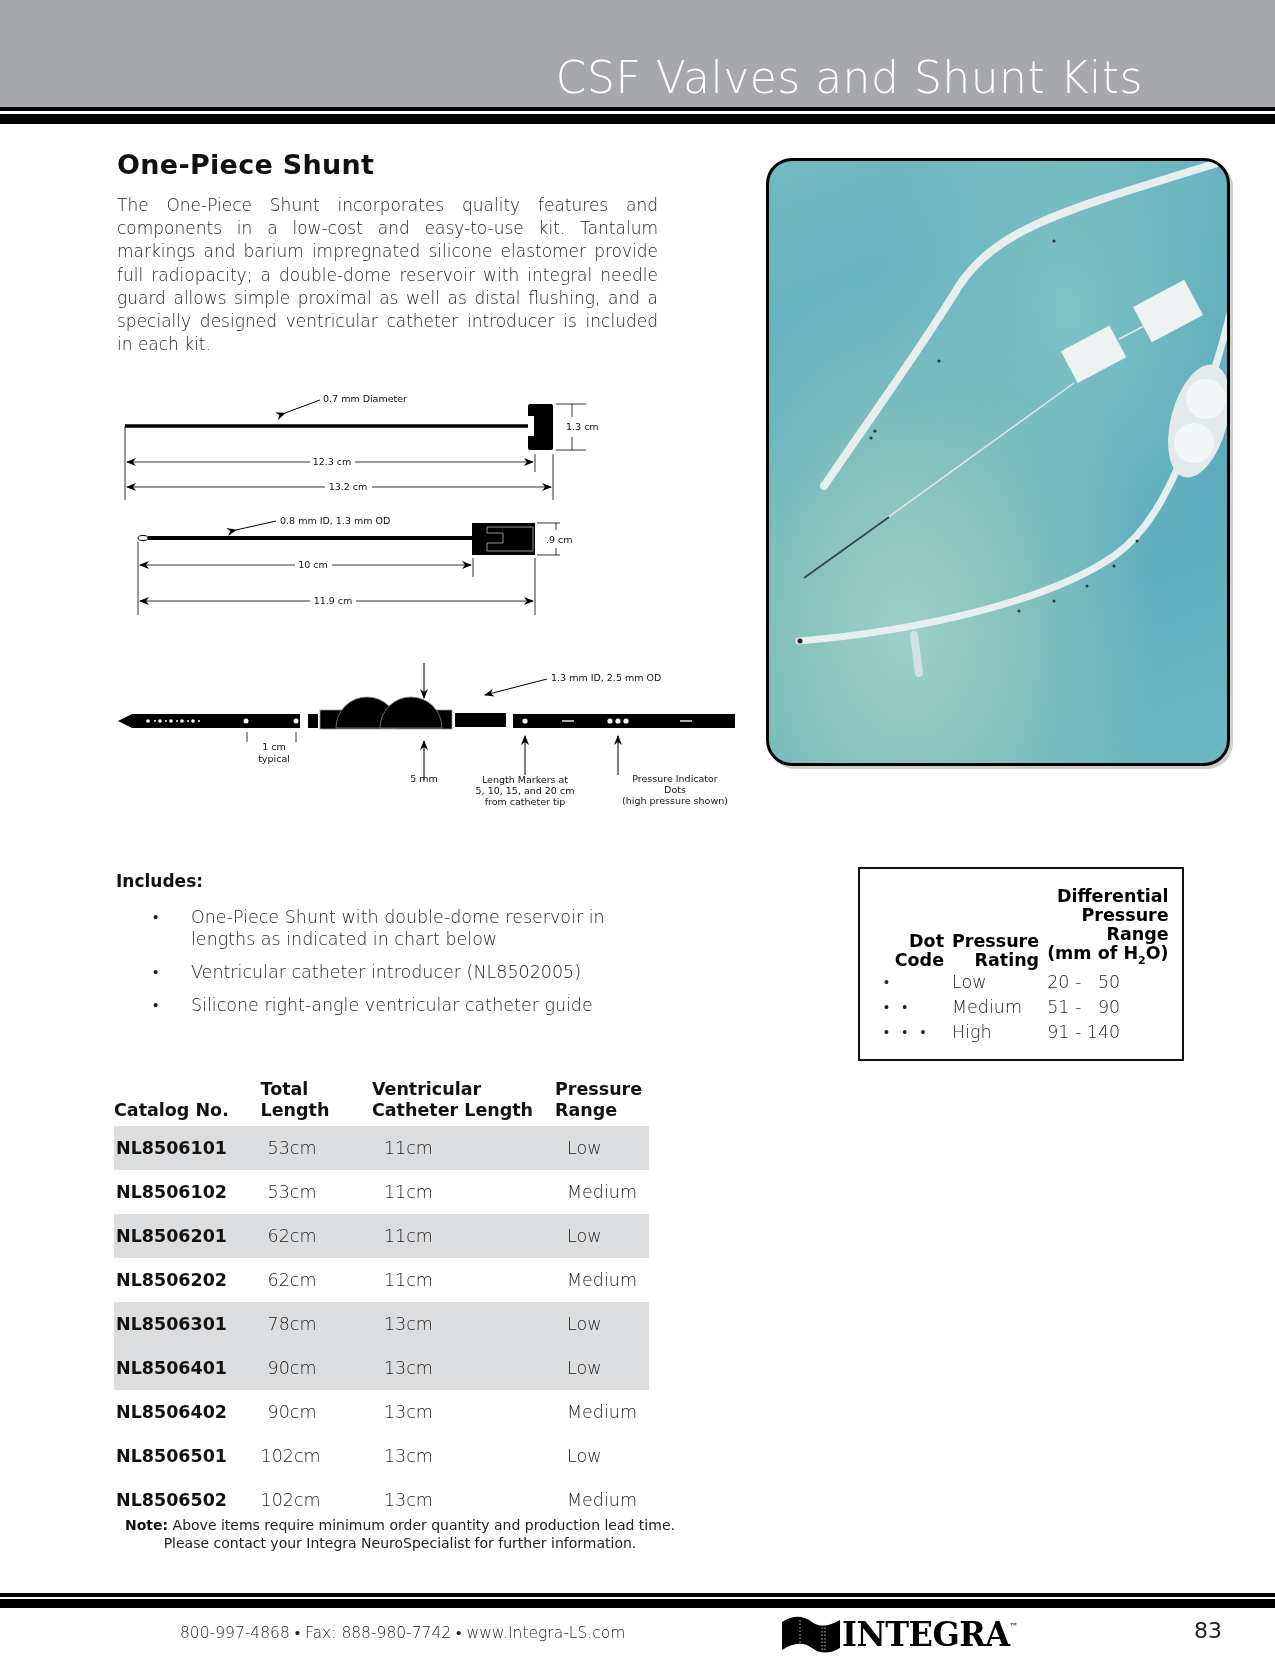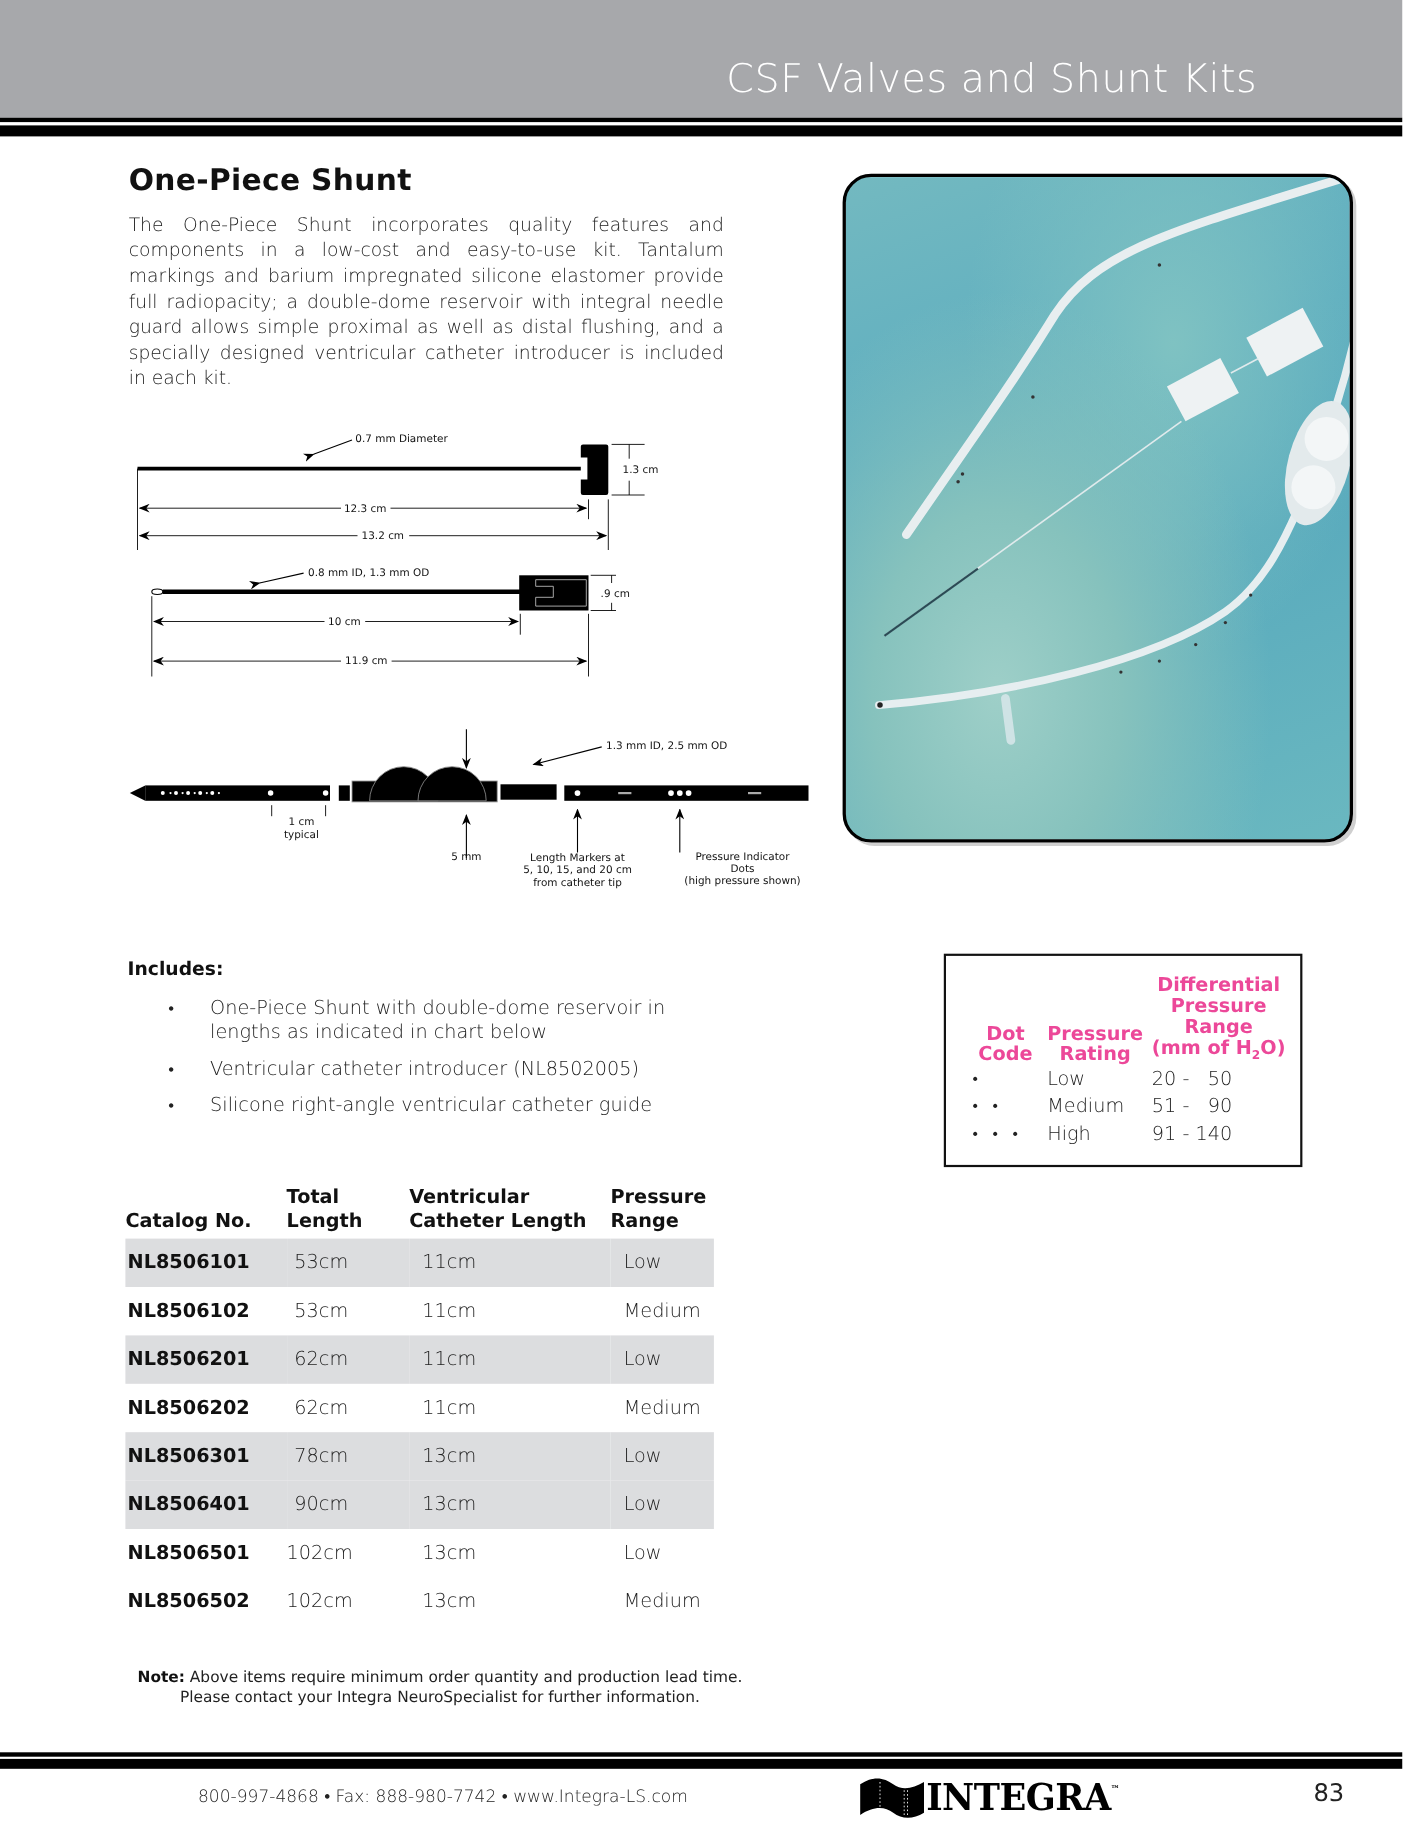--- a/index.html
+++ b/index.html
@@ -1,21 +1,21 @@
 <!DOCTYPE html>
 <html><head>
 <meta charset="utf-8">
 <style>
   * { box-sizing: border-box; margin: 0; padding: 0; }
   html, body { width: 1275px; height: 1672px; background: #ffffff; }
   body { position: relative; font-family: "DejaVu Sans", sans-serif; color: #111; overflow: hidden; }
 
   
   .header-band { position: absolute; left: 0; top: 0; width: 1275px; height: 107px; background: #a7a8ab; }
-  .header-title { position: absolute; right: 132px; top: 52px; font-family: "DejaVu Sans", sans-serif; font-weight: 200; font-size: 36px; color: #ffffff; letter-spacing: 0.5px; }
+  .header-title { position: absolute; right: 132px; top: 52px; font-family: "DejaVu Sans", sans-serif; font-weight: 200; font-size: 44px; color: #ffffff; letter-spacing: 0.5px; }
   .rule-thin { position: absolute; left: 0; width: 1275px; height: 4px; background: #000; }
   .rule-thick { position: absolute; left: 0; width: 1275px; height: 10px; background: #000; }
 
   
   .section-title { position: absolute; left: 117px; top: 149px; font-family: "DejaVu Sans", sans-serif; font-weight: bold; font-size: 27px; letter-spacing: 0.3px; }
   .intro { position: absolute; left: 117px; top: 194px; width: 541px; font-size: 17px; line-height: 23.2px; text-align: justify; text-align-last: left; font-weight: 300; color: #222; }
 
   
   .diagram { position: absolute; left: 110px; top: 380px; width: 640px; height: 440px; }
   .diagram text { font-family: "DejaVu Sans", sans-serif; fill: #111; }
@@ -30,21 +30,21 @@
 
   
   .includes-label { position: absolute; left: 116px; top: 871px; font-weight: bold; font-size: 17px; }
   .includes-list { position: absolute; left: 153px; top: 906px; width: 520px; list-style: none; }
   .includes-list li { position: relative; padding-left: 38px; font-size: 17.5px; line-height: 22px; font-weight: 300; color: #222; margin-bottom: 11px; }
   .includes-list li .bullet { position: absolute; left: 0; top: 0; font-size: 15px; }
 
   
   .dot-box { position: absolute; left: 858px; top: 867px; width: 326px; height: 194px; border: 2.5px solid #111; }
   .dot-box table { position: absolute; left: 24px; top: 18px; border-collapse: collapse; }
-  .dot-box th { font-weight: bold; font-size: 17.5px; line-height: 19px; text-align: center; vertical-align: bottom; padding: 0 8px 0 0; color: #ec4899; }
+  .dot-box th { font-weight: bold; font-size: 17.5px; line-height: 19px; text-align: right; vertical-align: bottom; padding: 0 8px 0 0; color: #000000; }
   .dot-box td { font-size: 17.5px; line-height: 25px; font-weight: 300; padding: 0 8px 0 0; color: #222; white-space: pre; }
   .dot-box td.dots { font-size: 14px; letter-spacing: 0; }
   .dot-box sub { font-size: 11px; }
 
   
   .catalog { position: absolute; left: 114px; top: 1079px; width: 535px; border-collapse: collapse; }
   .catalog th { text-align: left; vertical-align: bottom; font-weight: bold; font-size: 17.5px; line-height: 21px; padding: 0 0 5px 0; color: #111; }
   .catalog td { font-size: 17.5px; height: 25px; padding: 12px; color: #222; font-weight: 300; }
   .catalog td.cat { font-weight: bold; color: #111; padding-left: 2px; }
   .catalog tr.shaded td { background: #dcdddf; }
@@ -291,20 +291,26 @@
         <td class="vent">13cm</td>
         <td class="pr">Low</td>
       </tr>
       <tr class="shaded">
         <td class="cat">NL8506401</td>
         <td class="len" style="padding-left: 7px;">90cm</td>
         <td class="vent">13cm</td>
         <td class="pr">Low</td>
       </tr>
       <tr>
+        <td class="cat">NL8506402</td>
+        <td class="len" style="padding-left: 7px;">90cm</td>
+        <td class="vent">13cm</td>
+        <td class="pr">Medium</td>
+      </tr>
+      <tr>
         <td class="cat">NL8506501</td>
         <td class="len" style="padding-left: 0px;">102cm</td>
         <td class="vent">13cm</td>
         <td class="pr">Low</td>
       </tr>
       <tr>
         <td class="cat">NL8506502</td>
         <td class="len" style="padding-left: 0px;">102cm</td>
         <td class="vent">13cm</td>
         <td class="pr">Medium</td>

